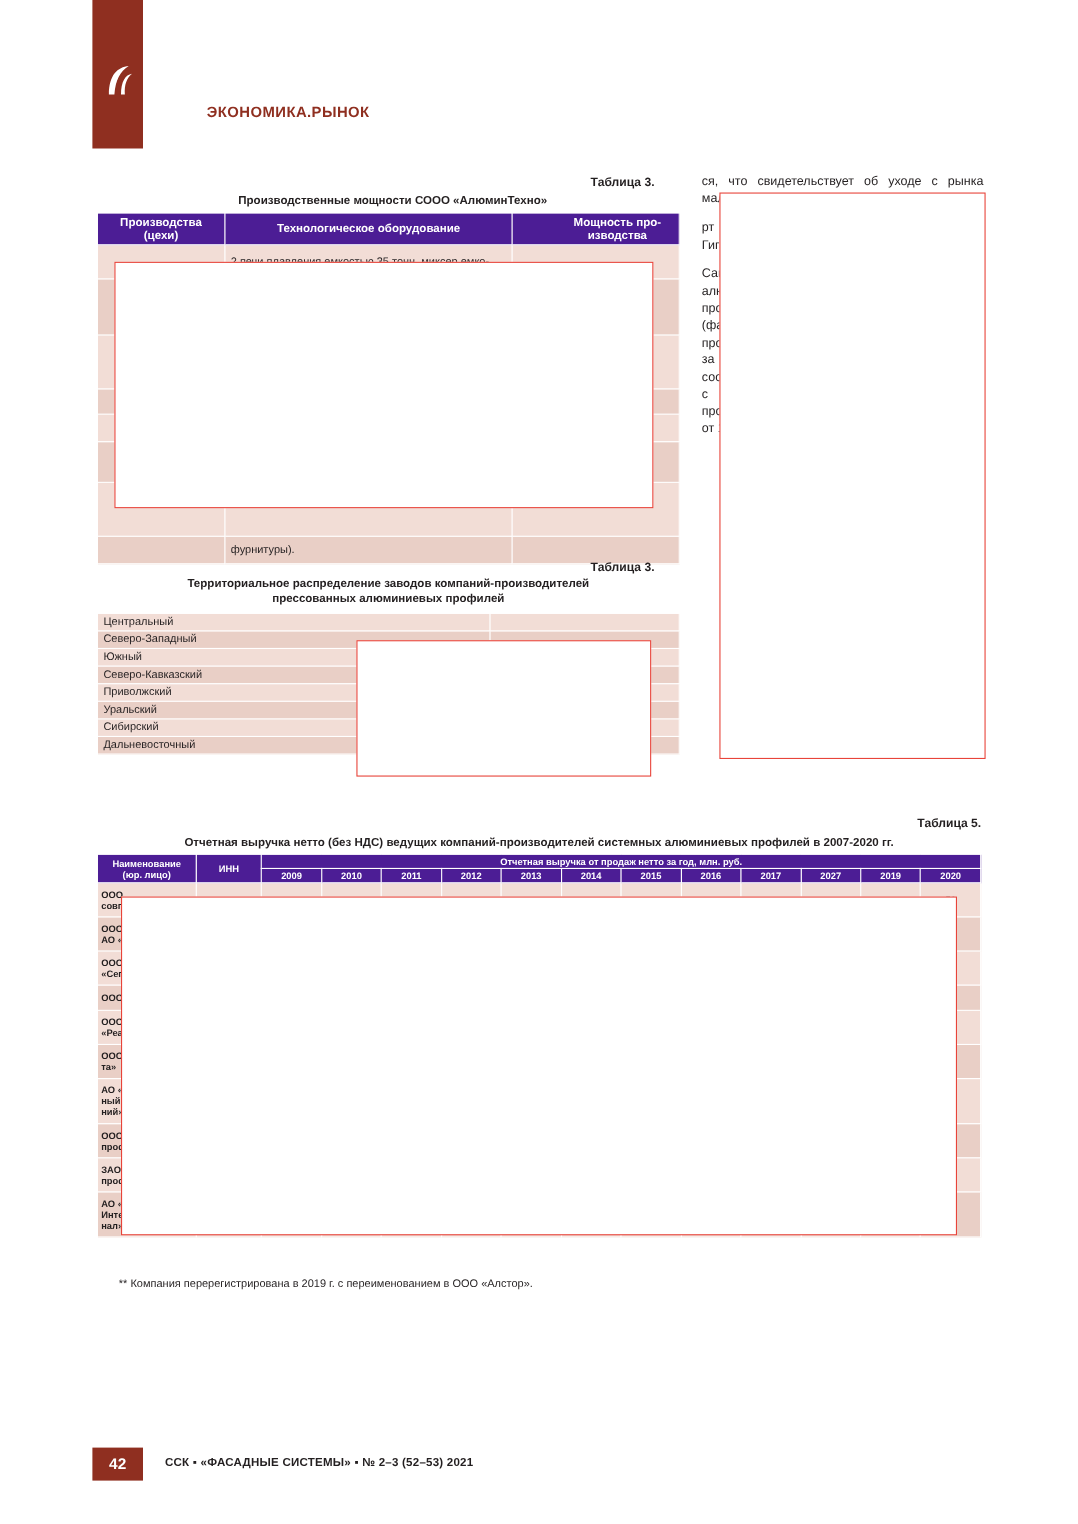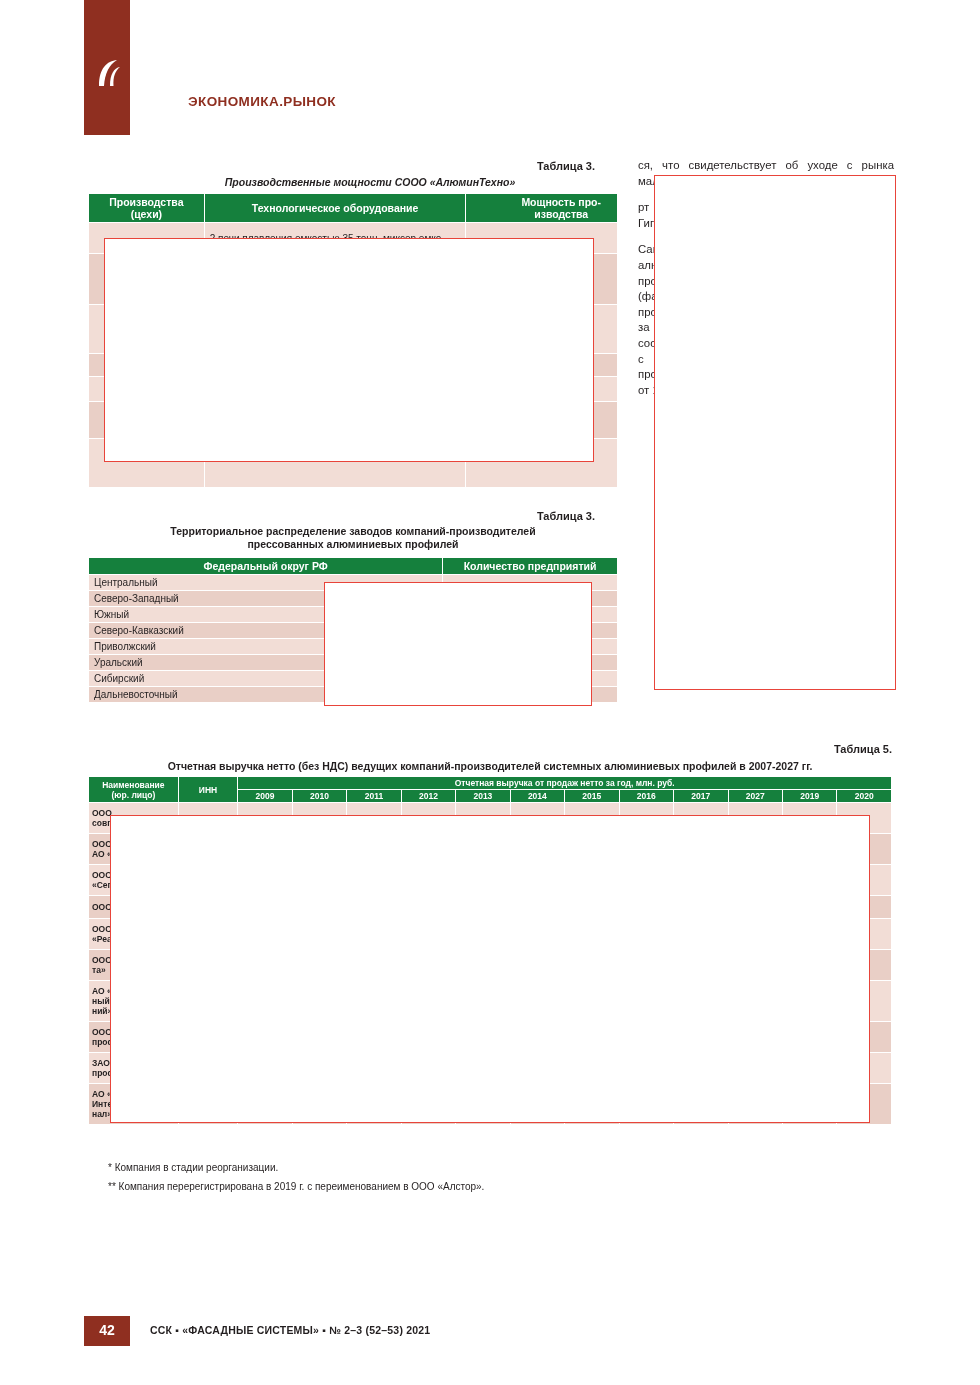--- a/index.html
+++ b/index.html
@@ -29,21 +29,21 @@
   .tbl-num{
     position:absolute;font-size:11px;font-weight:bold;color:#231f20;
     text-align:right;
   }
   .tbl-cap{
     position:absolute;font-size:10.5px;font-weight:bold;text-align:center;
     line-height:13px;color:#231f20;
   }
   table{border-collapse:collapse;position:absolute;}
   td,th{border:1px solid #ffffff;padding:2px 5px;font-size:10px;vertical-align:middle;}
-  .hdr{background:#15803d;color:#ffffff;font-weight:bold;text-align:center;font-size:10.5px;}
+  .hdr{background:#4c1d95;color:#ffffff;font-weight:bold;text-align:center;font-size:10.5px;}
   .row-a{background:#f2ddd6;}
   .row-b{background:#e9cfc6;}
 
   
   #t3{left:88px;top:193px;width:530px;}
   #t3 td{border:1px solid #ffffff;}
   #t3 .c1{width:114px;}
   #t3 .c2{width:300px;}
   #t3 .c3{width:116px;padding-left:44px;}
 
@@ -84,21 +84,21 @@
 <div class="logo-glyph">
   <svg width="30" height="32" viewBox="0 0 30 32" aria-hidden="true">
     <path d="M6 28 C6 10, 14 3, 24 2 C16 7, 12 15, 11 28 Z" fill="#ffffff"></path>
     <path d="M12 28 C12 13, 18 6, 26 5 C19 10, 16 17, 16 28 Z" fill="#8f2f20"></path>
     <path d="M17 28 C17 16, 21 10, 27 9 C22 13, 20 19, 20.5 28 Z" fill="#ffffff"></path>
   </svg>
 </div>
 <div class="header-title">ЭКОНОМИКА.РЫНОК</div>
 
 <div class="tbl-num" style="left:430px;top:160px;width:165px;">Таблица 3.</div>
-<div class="tbl-cap" style="left:105px;top:176px;width:530px;font-style:italic;">Производственные мощности СООО «АлюминТехно»</div>
+<div class="tbl-cap" style="left:92px;top:176px;width:530px;">Производственные мощности СООО «АлюминТехно»</div>
 
 <table id="t3">
   <tbody>
       <tr>
     <th class="hdr c1">Производства<br>(цехи)</th>
     <th class="hdr c2">Технологическое оборудование</th>
     <th class="hdr c3">Мощность про-<br>изводства</th>
   </tr>
   <tr>
     <td class="row-a c1" style="height:26px;"></td>
@@ -128,33 +128,34 @@
   <tr>
     <td class="row-b c1" style="height:32px;"></td>
     <td class="row-b c2"></td>
     <td class="row-b c3">фи-</td>
   </tr>
   <tr>
     <td class="row-a c1" style="height:44px;"></td>
     <td class="row-a c2"></td>
     <td class="row-a c3"></td>
   </tr>
+  <tr>
+    <td class="row-b c1" style="height:20px;"></td>
+    <td class="row-b c2">фурнитуры).</td>
+    <td class="row-b c3"></td>
+  </tr>
 </tbody>
   </table>
 
 <div class="tbl-num" style="left:430px;top:510px;width:165px;">Таблица 3.</div>
 <div class="tbl-cap" style="left:88px;top:525px;width:530px;">Территориальное распределение заводов компаний-производителей</div>
 <div class="tbl-cap" style="left:88px;top:538px;width:530px;">прессованных алюминиевых профилей</div>
 
 <table id="t4">
   <tbody>
-      <tr>
-    <th class="hdr c1">Федеральный округ РФ</th>
-    <th class="hdr c2">Количество предприятий</th>
-  </tr>
   <tr>
     <td class="row-a c1">Центральный</td>
     <td class="row-a c2"></td>
   </tr>
   <tr>
     <td class="row-b c1">Северо-Западный</td>
     <td class="row-b c2"></td>
   </tr>
   <tr>
     <td class="row-a c1">Южный</td>
@@ -177,21 +178,21 @@
     <td class="row-a c2"></td>
   </tr>
   <tr>
     <td class="row-b c1">Дальневосточный</td>
     <td class="row-b c2"></td>
   </tr>
 </tbody>
   </table>
 
 <div class="tbl-num" style="left:728px;top:743px;width:164px;">Таблица 5.</div>
-<div class="tbl-cap" style="left:88px;top:760px;width:804px;">Отчетная выручка нетто (без НДС) ведущих компаний-производителей системных алюминиевых профилей в 2007-2027 гг.</div>
+<div class="tbl-cap" style="left:88px;top:760px;width:804px;">Отчетная выручка нетто (без НДС) ведущих компаний-производителей системных алюминиевых профилей в 2007-2020 гг.</div>
 
 <table id="t5">
   <tbody>
       <tr>
     <th class="hdr nm" rowspan="2">Наименование<br>(юр. лицо)</th>
     <th class="hdr inn" rowspan="2">ИНН</th>
     <th class="hdr" colspan="12">Отчетная выручка от продаж нетто за год, млн. руб.</th>
   </tr>
   <tr>
     <th class="hdr yr">2009</th>
@@ -371,21 +372,20 @@
 </tbody>
   </table>
 
 <div class="rtext">
   <p>ся, что свидетельствует об уходе с рынка малых игроков и консолидации отрасли.</p>
   <p>рт систем для окон и дверей из алюминия. Гигантом является ки-</p>
   <p>Самая большая доля рынка принадлежит алюминиевым профилям, значительная часть продукции приходится на строительство (фасады, окна, двери), а также на транспорт и промышленное производство. Объем выпуска за 2020 год превысил 100 тыс. тонн, что соответствует росту показателей по сравнению с предыдущими периодами. Крупнейшие производители, по данным базы ЭД, занимали от 1,4% до 3,2%.</p>
 </div>
 
 <div class="notes">
-  <div>* Компания в стадии реорганизации.</div>
   <div>** Компания перерегистрирована в 2019 г. с переименованием в ООО «Алстор».</div>
 </div>
 
 <div class="pg-box"></div>
 <div class="pg-num">42</div>
 <div class="foot-text">ССК ▪ «ФАСАДНЫЕ СИСТЕМЫ» ▪ № 2–3 (52–53) 2021</div>
 
 <div class="redact" style="left:104px;top:238px;width:488px;height:222px;"></div>
 <div class="redact" style="left:654px;top:175px;width:240px;height:513px;"></div>
 <div class="redact" style="left:324px;top:582px;width:266px;height:122px;"></div>

